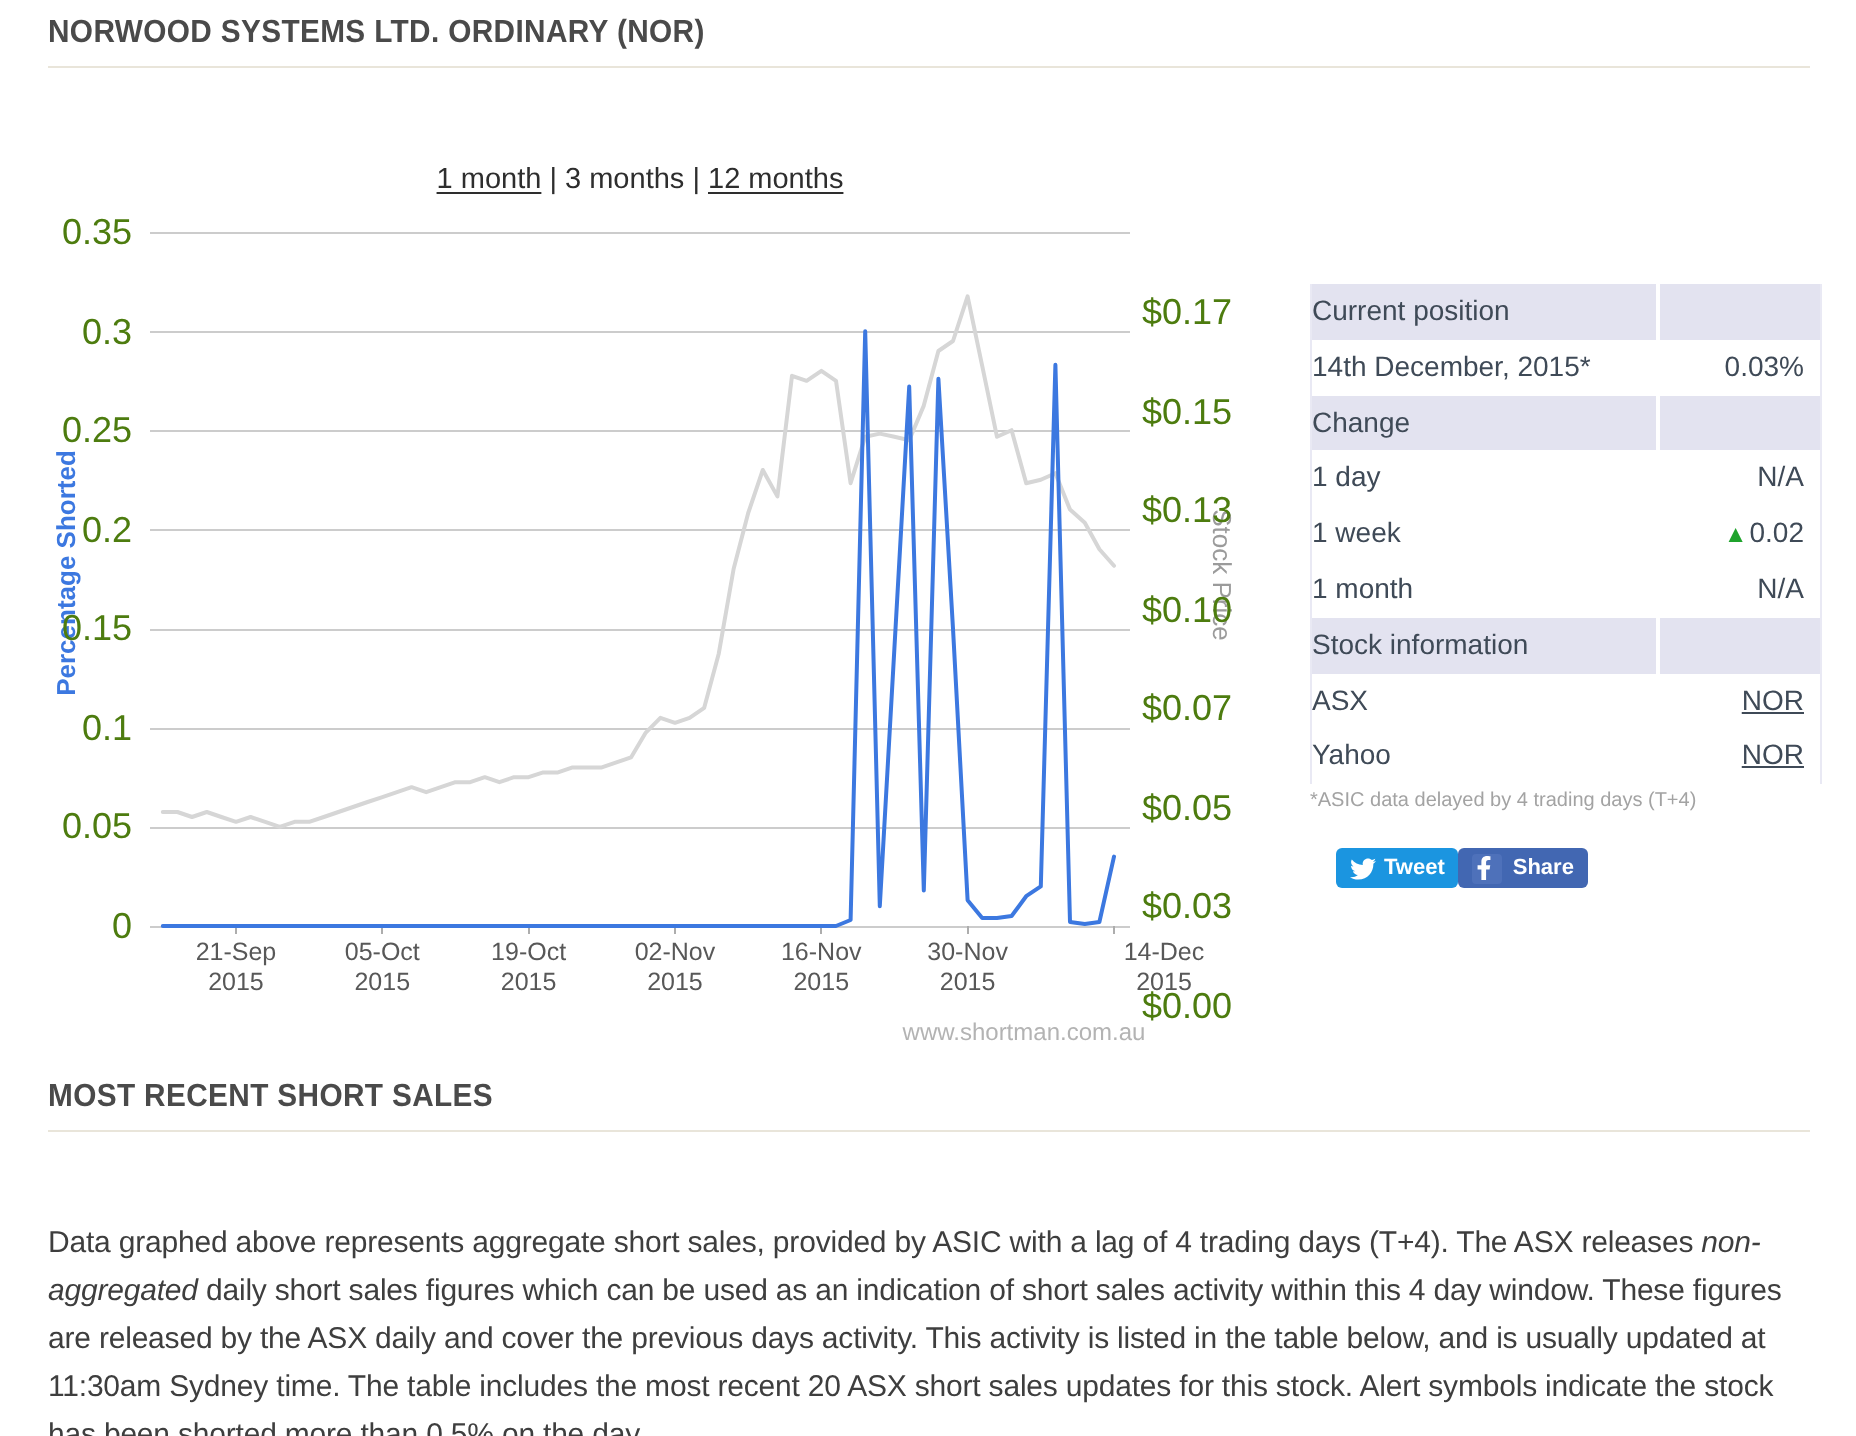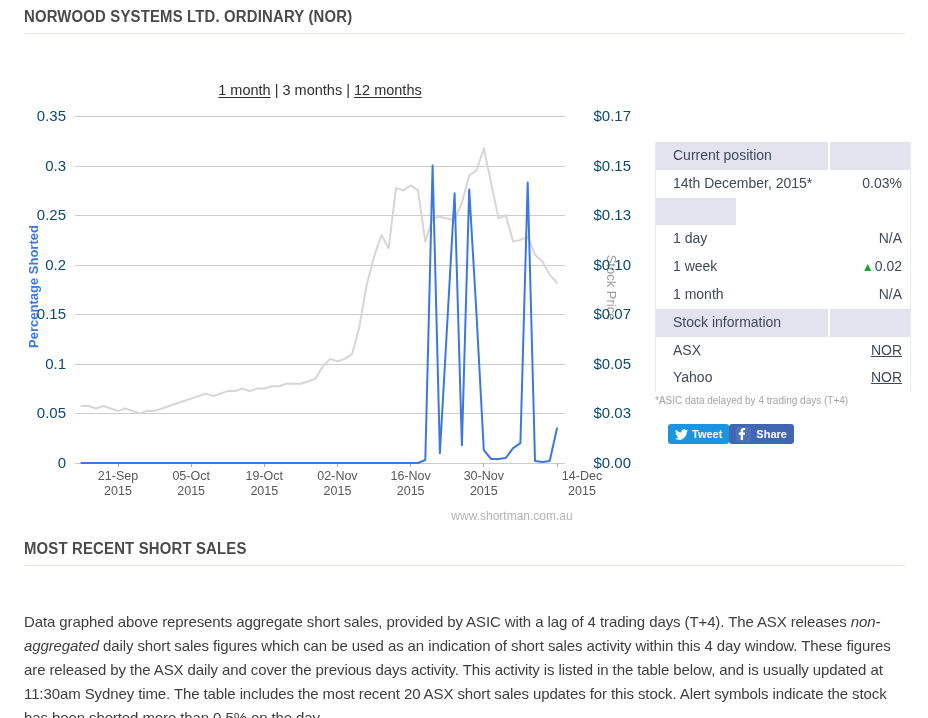--- a/index.html
+++ b/index.html
@@ -13,34 +13,34 @@
 
   
   #chart{position:absolute;left:20px;top:75px;width:625px;height:432px;}
   #periods{position:absolute;left:55px;top:7px;width:490px;text-align:center;
        font-size:14.5px;color:#2e2e2e;}
   #periods .plink{text-decoration:underline;text-underline-offset:2px;cursor:pointer;}
   #left-axis-title{position:absolute;left:-87px;top:204px;width:200px;text-align:center;
        transform:rotate(-90deg);font-weight:700;font-size:13px;color:#3c78e0;}
   #right-axis-title{position:absolute;left:531px;top:205px;width:120px;text-align:center;
        transform:rotate(90deg);font-size:13px;color:#9b9b9b;}
-  .ylab{position:absolute;font-size:15px;color:#0c4a6e;height:16px;line-height:16px;}
+  .ylab{position:absolute;font-size:18px;color:#4d7c0f;height:16px;line-height:16px;}
   .ylab.l{left:0;width:46px;text-align:right;}
-  .ylab.r{left:551px;width:60px;text-align:right;}
+  .ylab.r{left:551px;width:60px;text-align:left;margin-top:40px;}
   .xlab{position:absolute;top:394px;width:70px;text-align:center;font-size:12.5px;
        color:#585858;line-height:15px;}
   #plotsvg{position:absolute;left:55px;top:41px;overflow:visible;}
   #watermark{position:absolute;left:392px;top:434px;width:200px;text-align:center;
        font-size:12px;color:#b3b3b3;}
 
   
   #side{position:absolute;left:655px;top:142px;width:256px;box-sizing:border-box;
        font-size:14px;color:#3f4a57;border-left:1px solid #e9e9f4;border-right:1px solid #e9e9f4;}
   .trow{display:flex;height:27.8px;line-height:27.8px;gap:2px;background:#fff;}
-  .trow .lc{flex:1;padding-left:17px;white-space:nowrap;}
+  .trow .lc{flex:1;white-space:nowrap;}
   .trow .vc{width:72px;text-align:right;padding-right:8px;}
   .trow.hdr .lc,.trow.hdr .vc{background:#e3e3f0;}
   .tri{color:#1fa32c;font-size:12px;margin-right:1px;}
   a.nor{color:#3f4a57;text-decoration:underline;cursor:pointer;}
   #footnote{position:absolute;left:655px;top:395px;font-size:10px;color:#a3a3a3;}
 
   
   #socialrow{position:absolute;left:668px;top:424px;display:flex;}
   .sbtn{height:20px;border-radius:3px;color:#fff;font-size:11px;font-weight:700;
        display:inline-flex;align-items:center;padding:0 7px;cursor:pointer;white-space:nowrap;}
@@ -139,20 +139,21 @@
 <div id="side">
     <div class="trow hdr">
       <div class="lc">Current position</div>
       <div class="vc"></div>
     </div>
     <div class="trow">
       <div class="lc">14th December, 2015*</div>
       <div class="vc">0.03%</div>
     </div>
     <div class="trow hdr">
+      <div class="lc">Change</div>
       <div class="vc"></div>
     </div>
     <div class="trow">
       <div class="lc">1 day</div>
       <div class="vc">N/A</div>
     </div>
     <div class="trow">
       <div class="lc">1 week</div>
       <div class="vc"><span class="tri">▲</span>0.02</div>
     </div>

